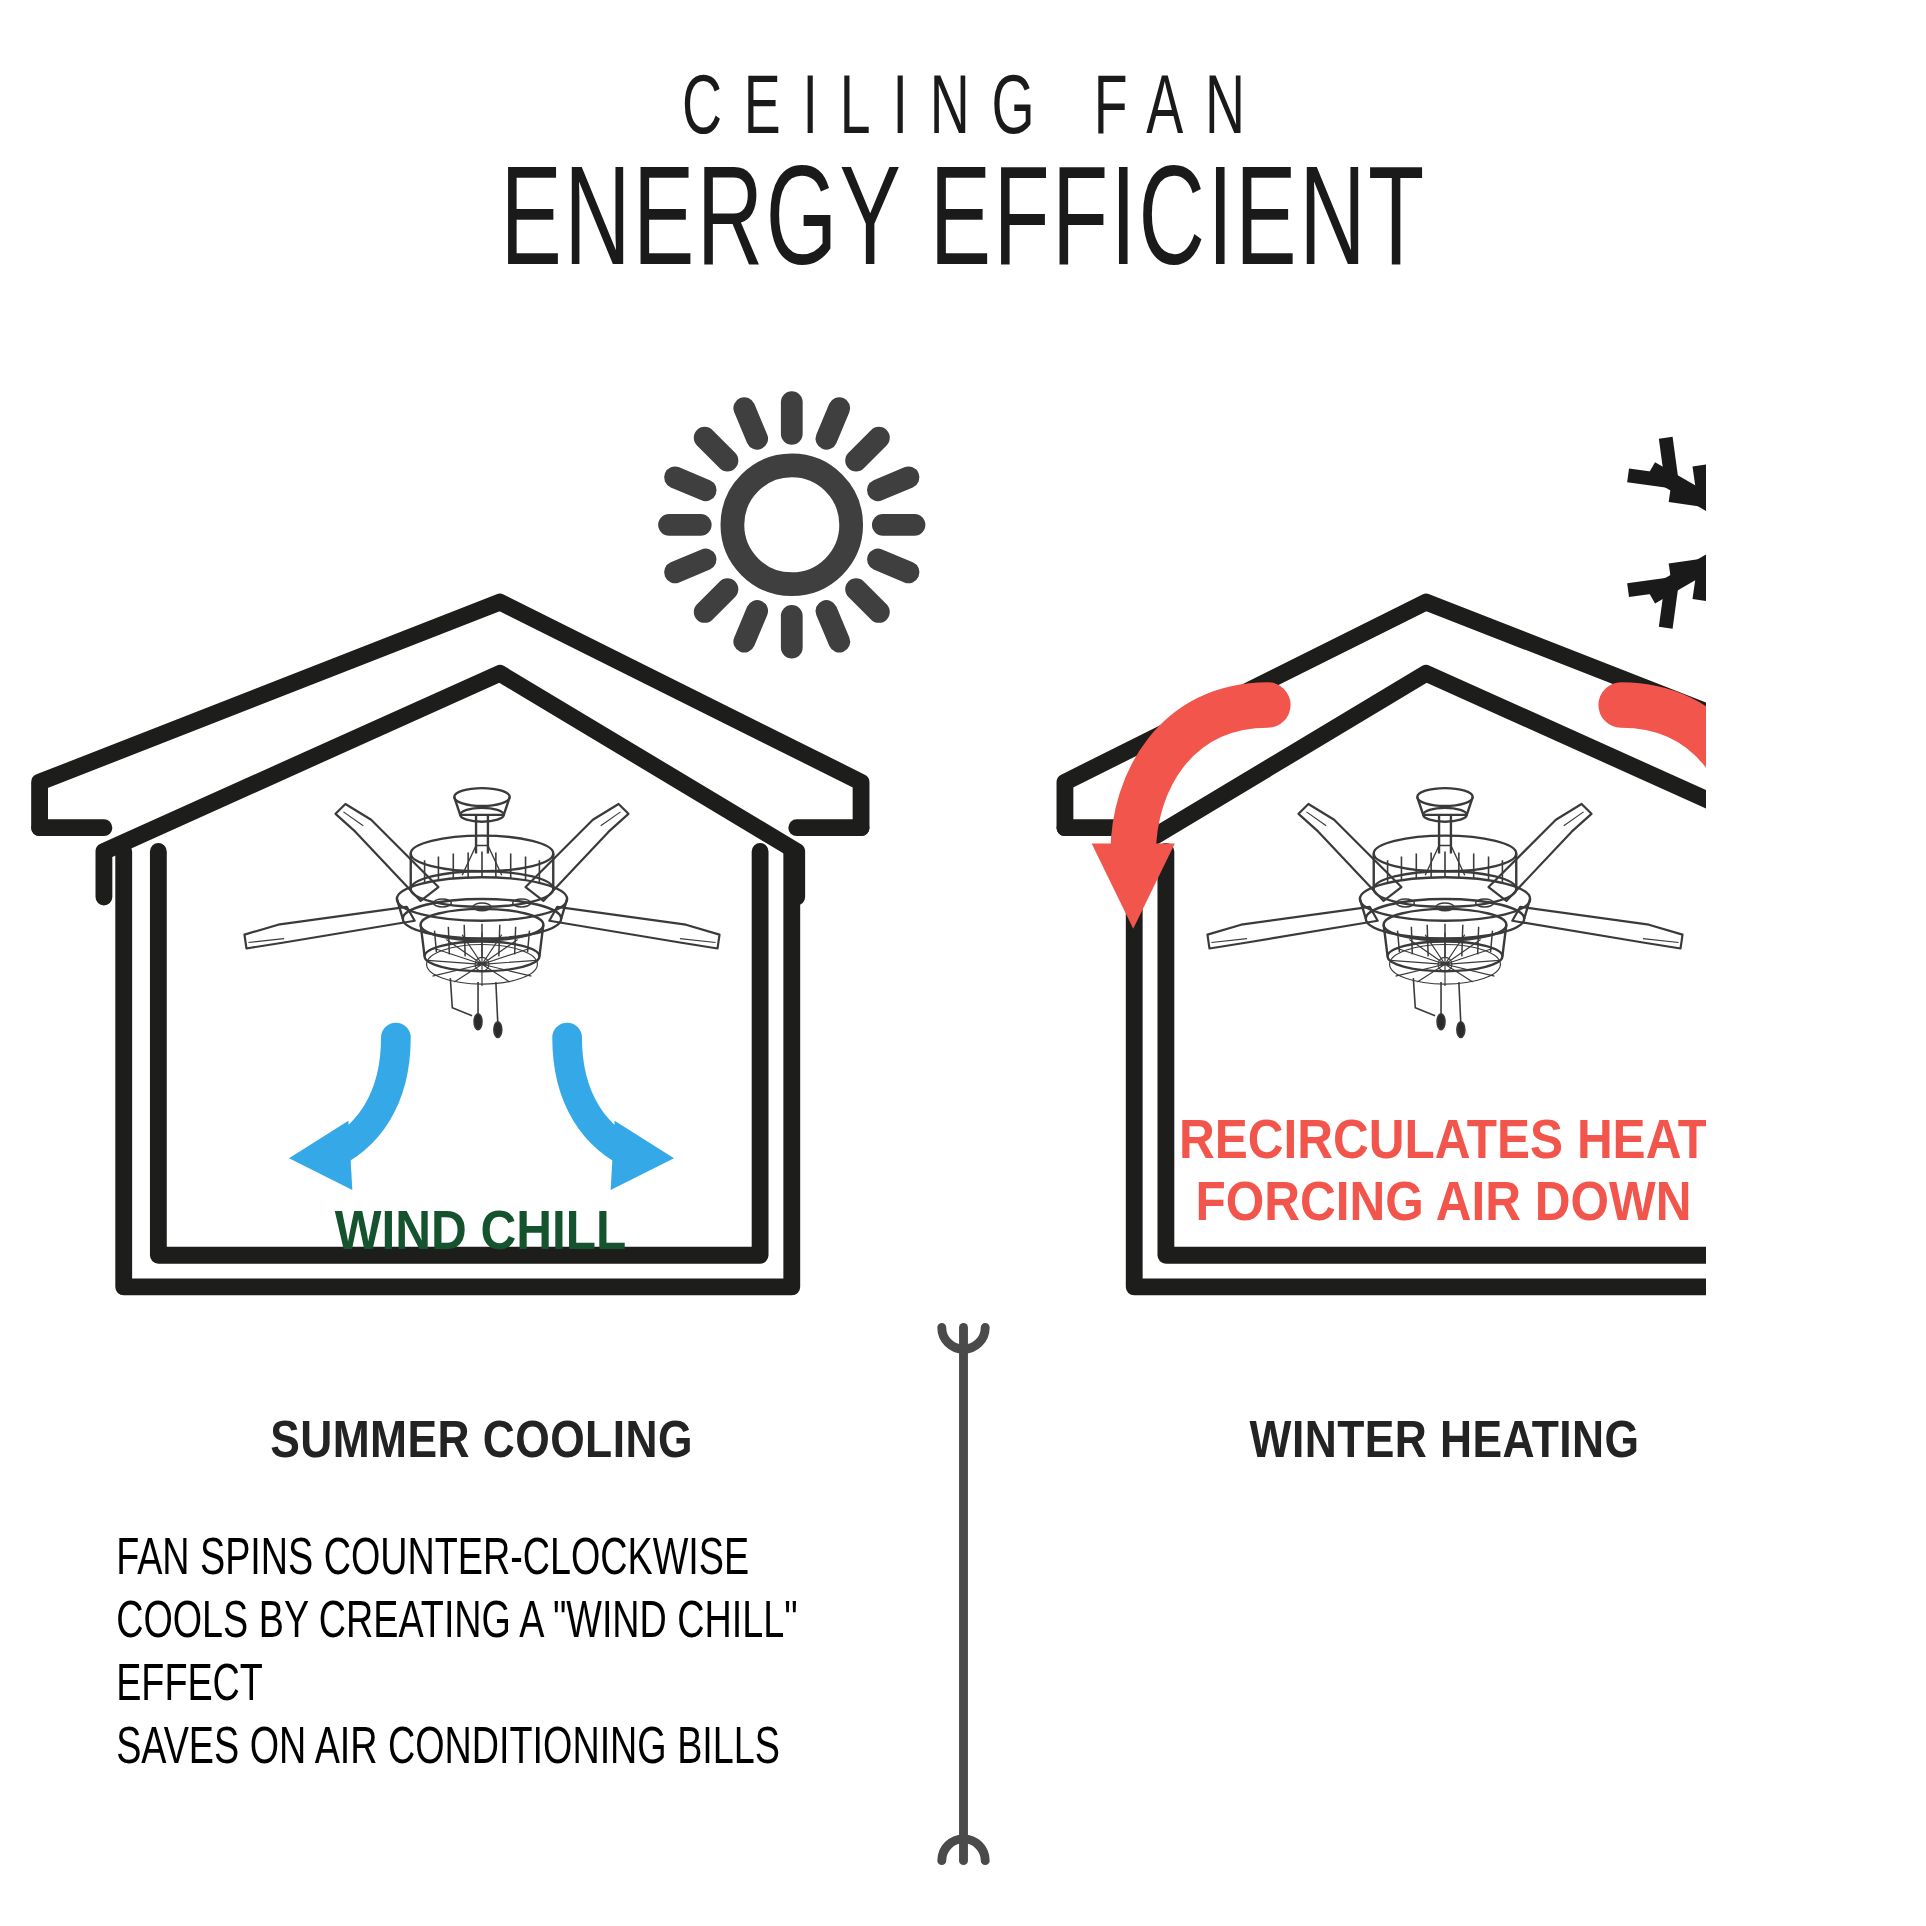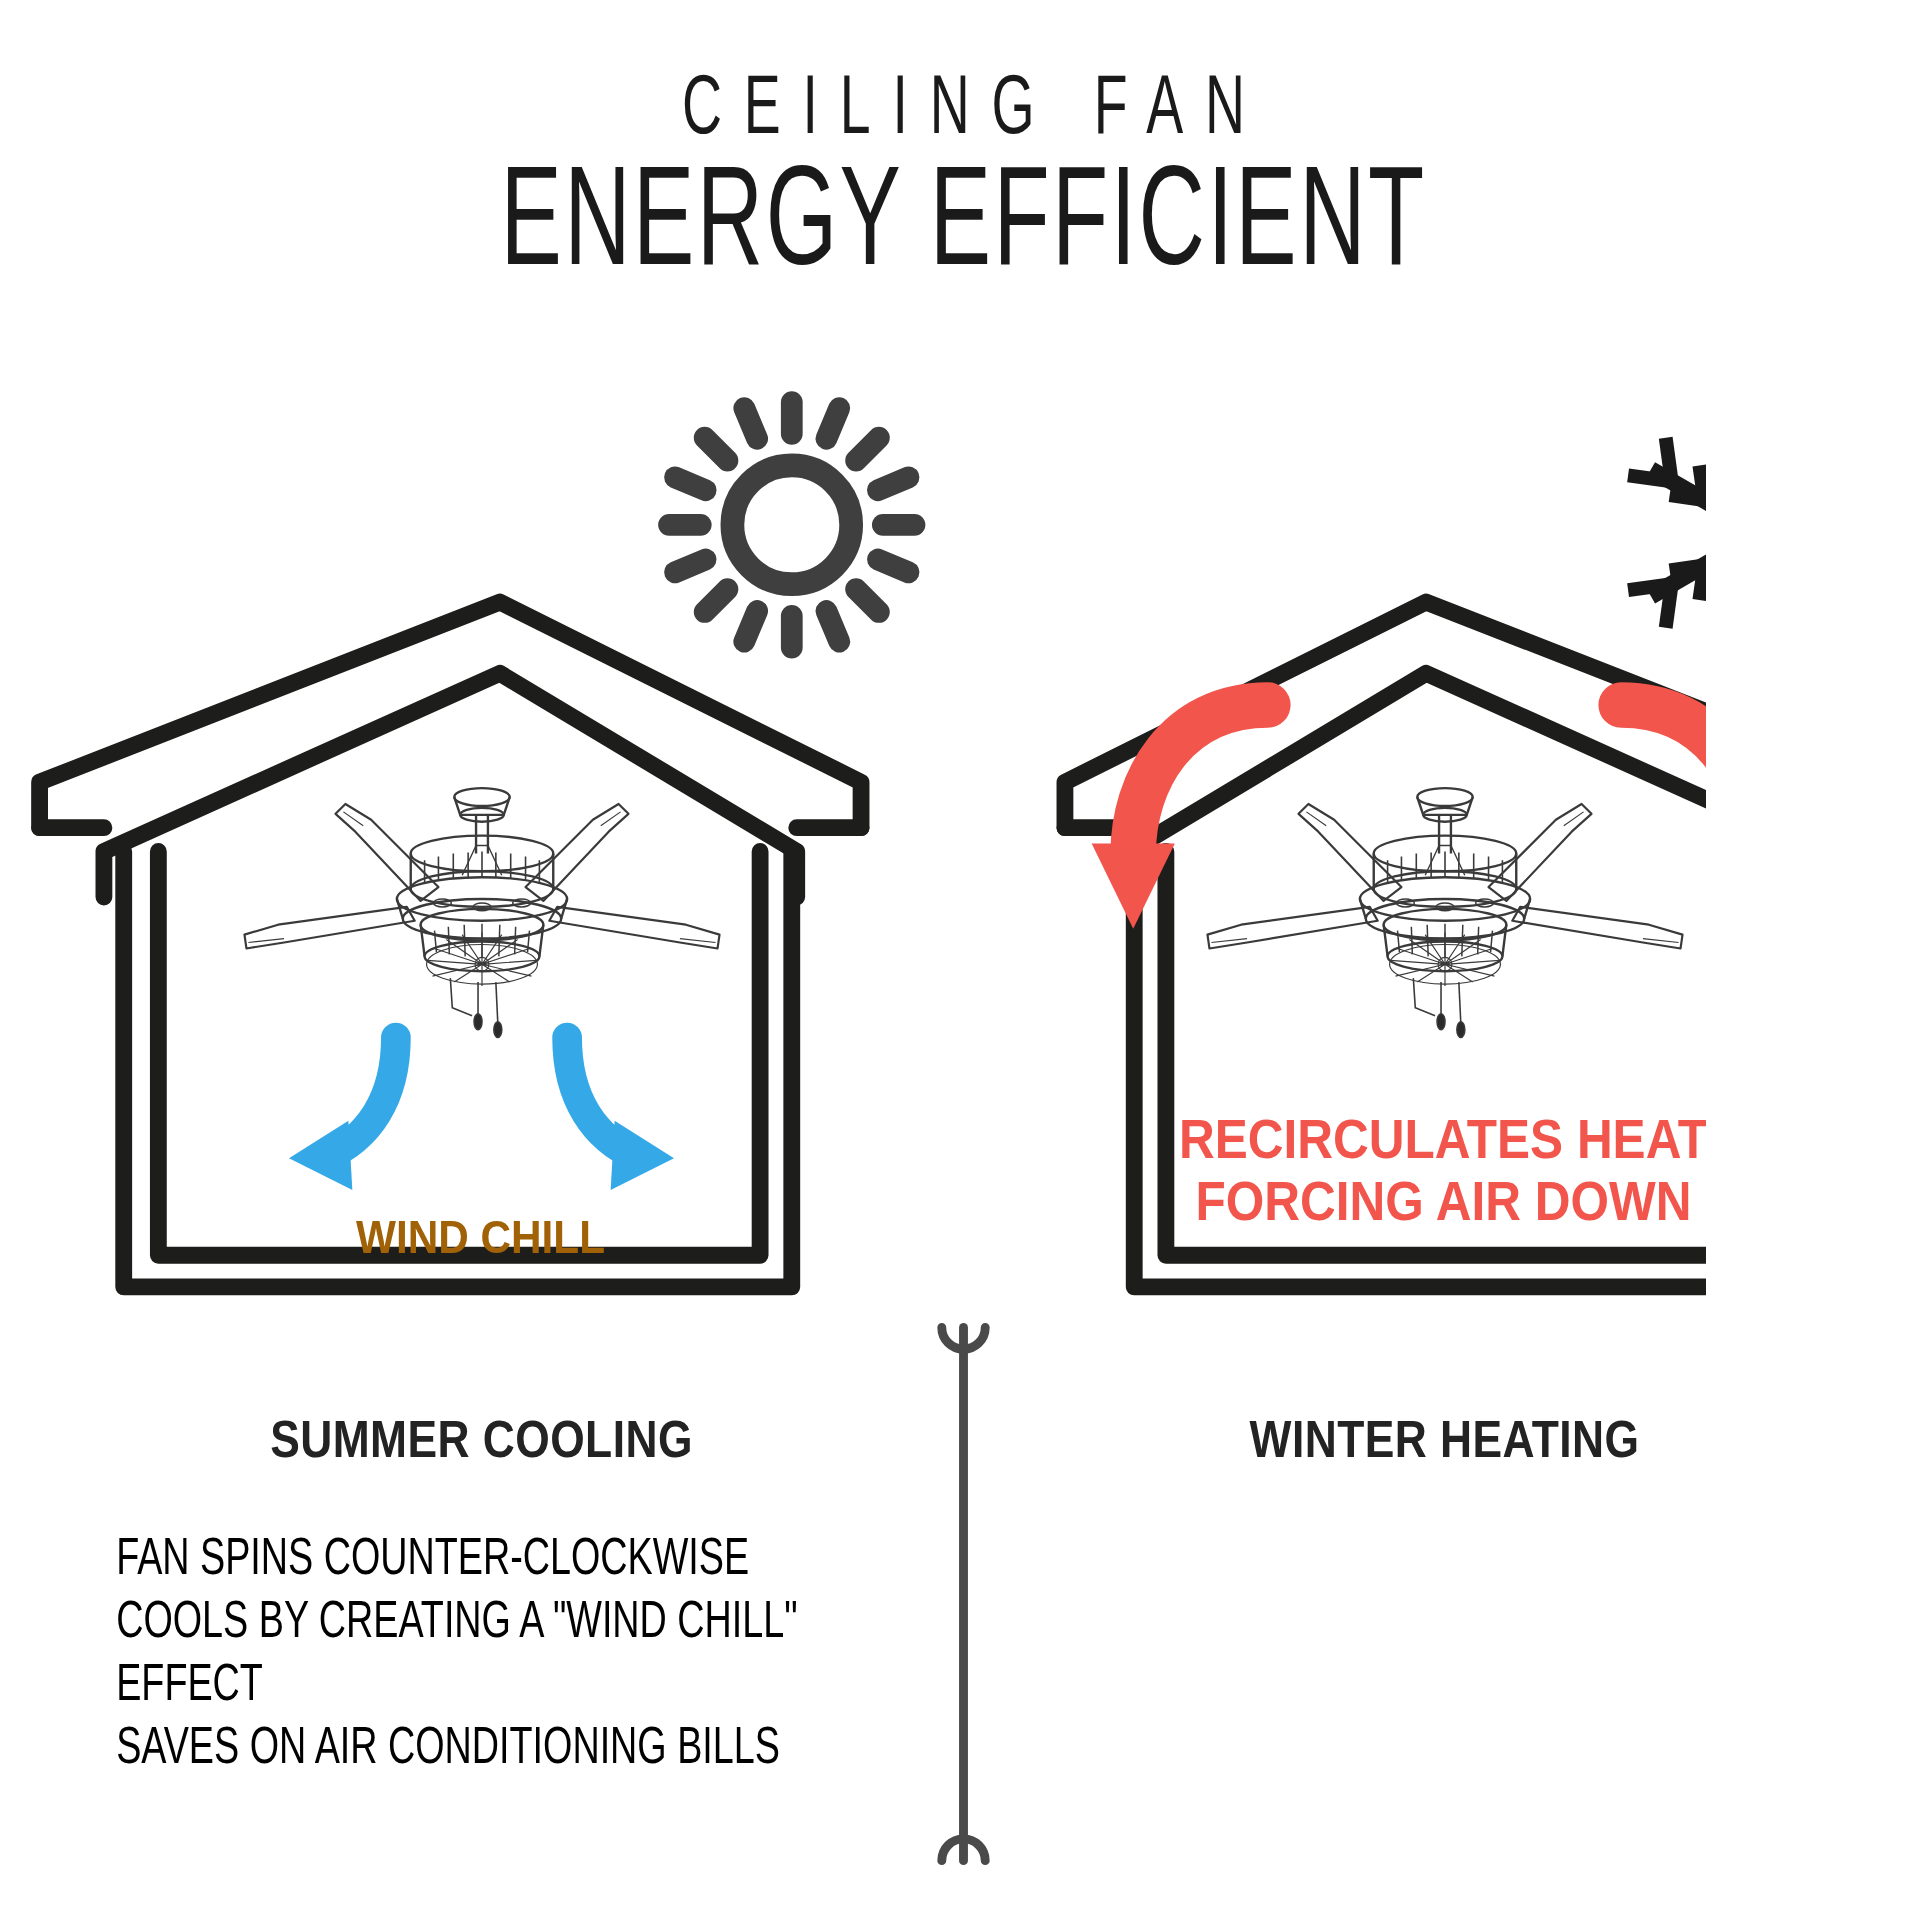--- a/index.html
+++ b/index.html
@@ -101,21 +101,21 @@
     font-family: "Liberation Sans", sans-serif;
     font-weight: bold;
     line-height: 1.12;
   }
   .house-label .ln {
     display: block;
     transform: scaleX(0.90);
     transform-origin: 50% 50%;
     white-space: nowrap;
   }
-  .label-blue { color: #a16207; font-size: 47px; margin-top: 11px; }
+  .label-blue { color: #14532d; font-size: 55px; }
   .label-red  { color: #f2554c; font-size: 55px; }
 
   
   .divider { position: absolute; left: 924px; top: 1317px; }
 </style>
 </head>
 <body>
 
 <div id="poster">
 

